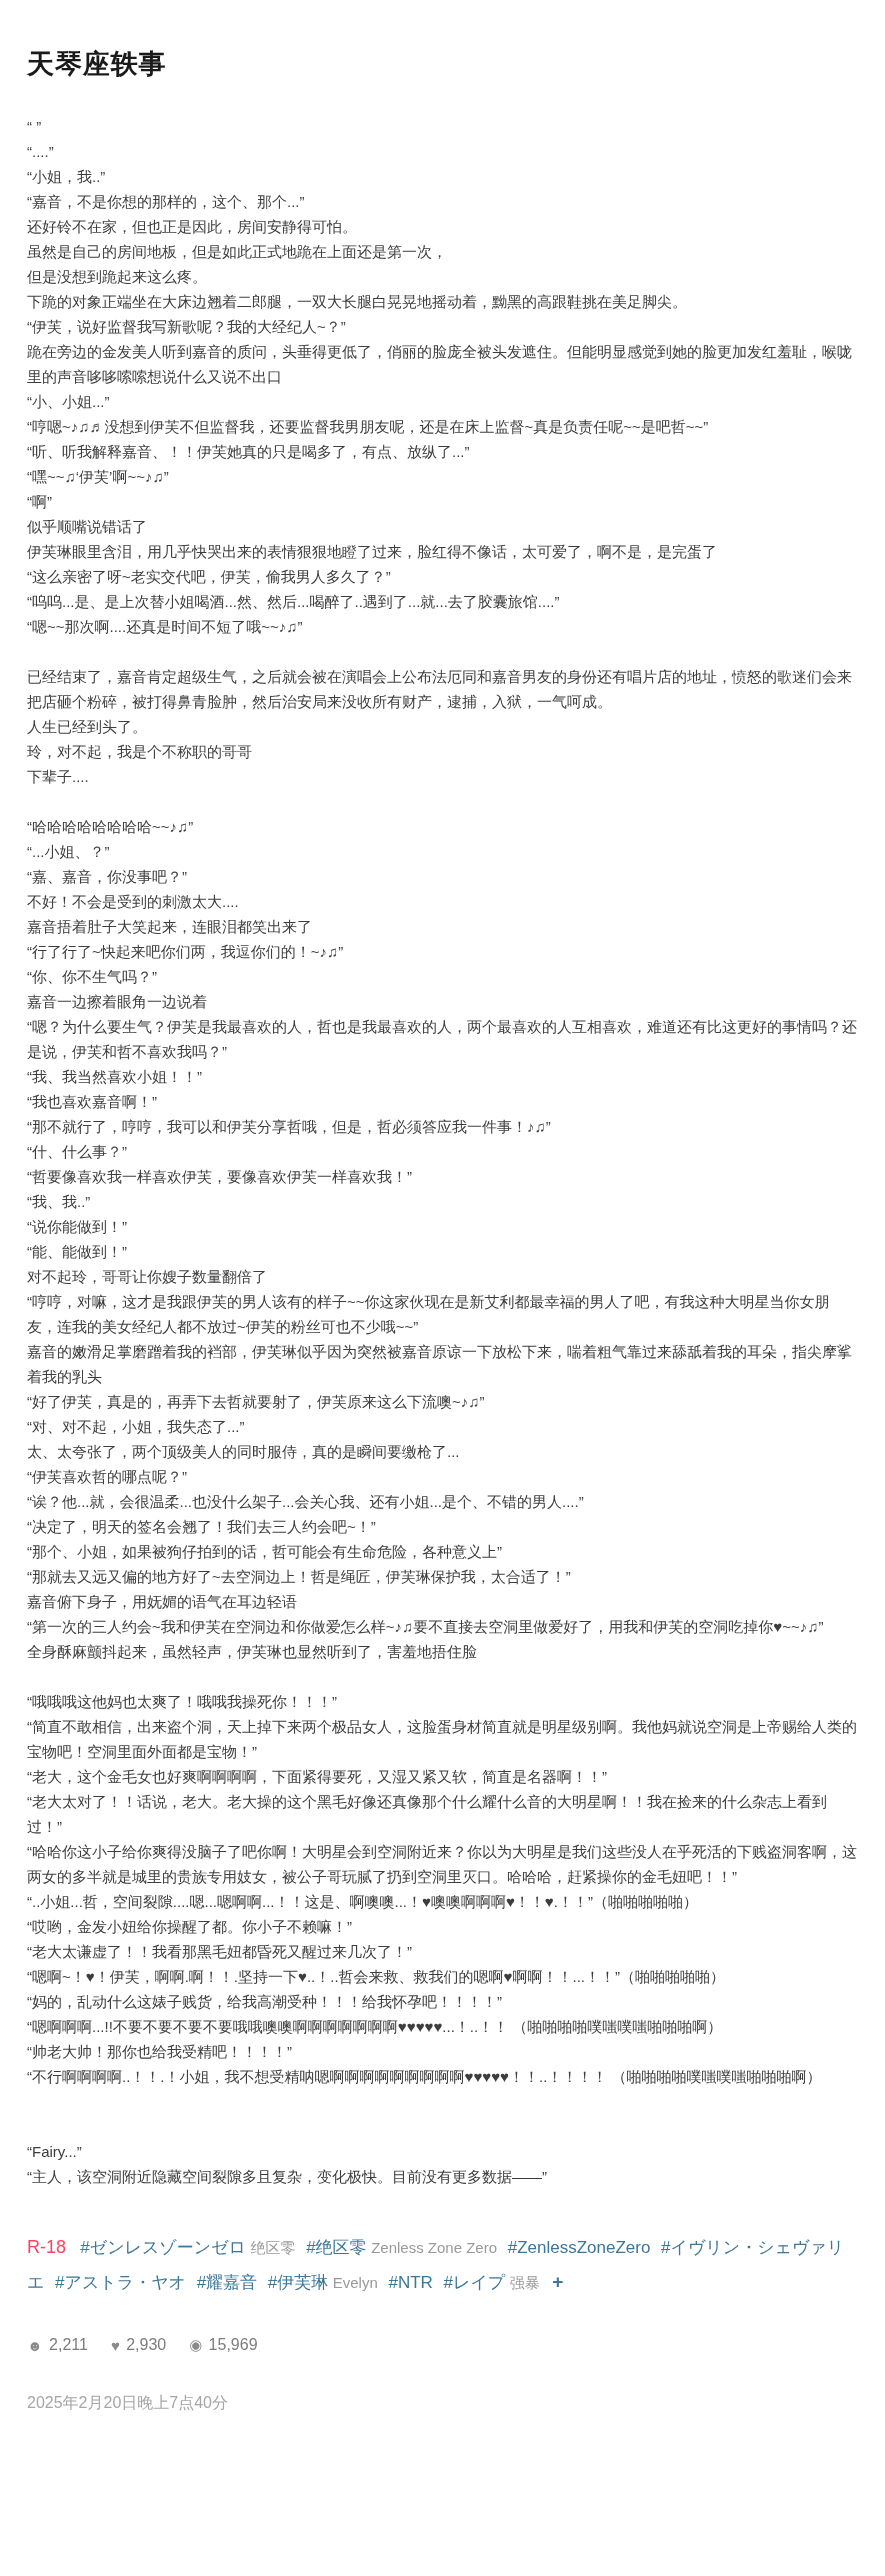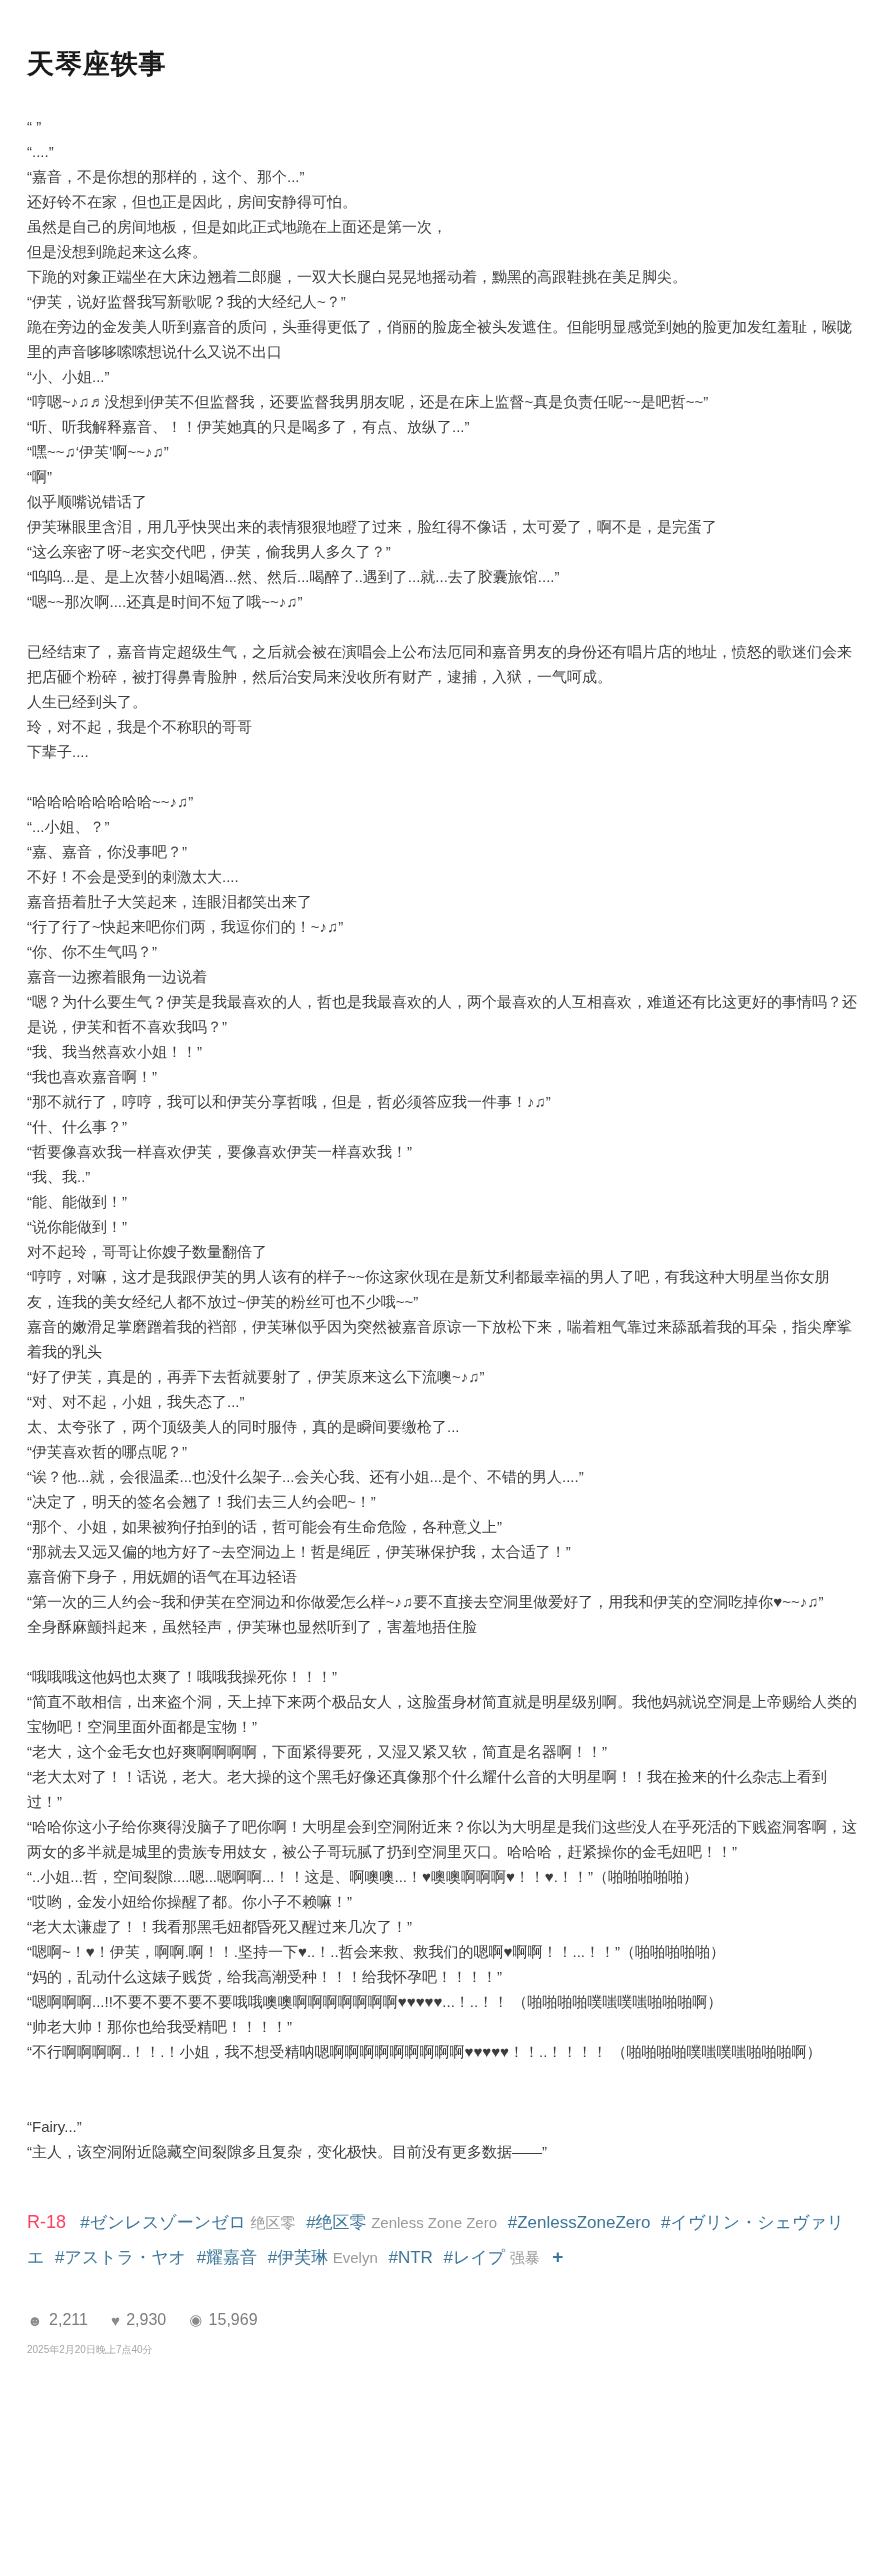--- a/index.html
+++ b/index.html
@@ -9,32 +9,33 @@
   .story p.line{margin:0;padding:0;font-size:15px;line-height:25px;color:#3d3d3d;min-height:25px;word-break:break-all;white-space:pre-wrap;}
   .tags{margin-top:41px;font-size:17px;line-height:34px;word-break:break-all;}
   .r18{color:#ff4060;font-weight:normal;margin-right:14.3px;font-size:18px;cursor:pointer;}
   .tag-item{margin-right:10.7px;white-space:normal;}
   .tag{color:#3d7699;text-decoration:none;cursor:pointer;}
   .trans{color:#9a9a9a;font-size:15px;margin-left:4.5px;text-align:right;}
   .plus{color:#3d7699;font-weight:bold;font-size:19px;cursor:pointer;margin-left:1.8px;}
   .stats{margin-top:36px;display:flex;align-items:center;gap:23px;color:#7d7d7d;font-size:16px;}
   .stat{display:flex;align-items:center;gap:6.3px;}
   .stat .icon{font-size:15px;color:#8a8a8a;}
-  .date{margin-top:14px;color:#a6a6a6;font-size:10px;}
+  .date{margin-top:39px;color:#a6a6a6;font-size:16px;}
 </style>
 </head>
 <body>
 
 <div class="page">
 
   <h1 class="title">天琴座轶事</h1>
 
   <div class="story">
       <p class="line">“ ”</p>
       <p class="line">“....”</p>
+      <p class="line">“小姐，我..”</p>
       <p class="line">“嘉音，不是你想的那样的，这个、那个...”</p>
       <p class="line">还好铃不在家，但也正是因此，房间安静得可怕。</p>
       <p class="line">虽然是自己的房间地板，但是如此正式地跪在上面还是第一次，</p>
       <p class="line">但是没想到跪起来这么疼。</p>
       <p class="line">下跪的对象正端坐在大床边翘着二郎腿，一双大长腿白晃晃地摇动着，黝黑的高跟鞋挑在美足脚尖。</p>
       <p class="line">“伊芙，说好监督我写新歌呢？我的大经纪人~？”</p>
       <p class="line">跪在旁边的金发美人听到嘉音的质问，头垂得更低了，俏丽的脸庞全被头发遮住。但能明显感觉到她的脸更加发红羞耻，喉咙里的声音哆哆嗦嗦想说什么又说不出口</p>
       <p class="line">“小、小姐...”</p>
       <p class="line">“哼嗯~♪♫♬没想到伊芙不但监督我，还要监督我男朋友呢，还是在床上监督~真是负责任呢~~是吧哲~~”</p>
       <p class="line">“听、听我解释嘉音、！！伊芙她真的只是喝多了，有点、放纵了...”</p>
@@ -59,22 +60,22 @@
       <p class="line">“行了行了~快起来吧你们两，我逗你们的！~♪♫”</p>
       <p class="line">“你、你不生气吗？”</p>
       <p class="line">嘉音一边擦着眼角一边说着</p>
       <p class="line">“嗯？为什么要生气？伊芙是我最喜欢的人，哲也是我最喜欢的人，两个最喜欢的人互相喜欢，难道还有比这更好的事情吗？还是说，伊芙和哲不喜欢我吗？”</p>
       <p class="line">“我、我当然喜欢小姐！！”</p>
       <p class="line">“我也喜欢嘉音啊！”</p>
       <p class="line">“那不就行了，哼哼，我可以和伊芙分享哲哦，但是，哲必须答应我一件事！♪♫”</p>
       <p class="line">“什、什么事？”</p>
       <p class="line">“哲要像喜欢我一样喜欢伊芙，要像喜欢伊芙一样喜欢我！”</p>
       <p class="line">“我、我..”</p>
+      <p class="line">“说你能做到！”</p>
       <p class="line">“能、能做到！”</p>
-      <p class="line">“说你能做到！”</p>
       <p class="line">对不起玲，哥哥让你嫂子数量翻倍了</p>
       <p class="line">“哼哼，对嘛，这才是我跟伊芙的男人该有的样子~~你这家伙现在是新艾利都最幸福的男人了吧，有我这种大明星当你女朋友，连我的美女经纪人都不放过~伊芙的粉丝可也不少哦~~”</p>
       <p class="line">嘉音的嫩滑足掌磨蹭着我的裆部，伊芙琳似乎因为突然被嘉音原谅一下放松下来，喘着粗气靠过来舔舐着我的耳朵，指尖摩挲着我的乳头</p>
       <p class="line">“好了伊芙，真是的，再弄下去哲就要射了，伊芙原来这么下流噢~♪♫”</p>
       <p class="line">“对、对不起，小姐，我失态了...”</p>
       <p class="line">太、太夸张了，两个顶级美人的同时服侍，真的是瞬间要缴枪了...</p>
       <p class="line">“伊芙喜欢哲的哪点呢？”</p>
       <p class="line">“诶？他...就，会很温柔...也没什么架子...会关心我、还有小姐...是个、不错的男人....”</p>
       <p class="line">“决定了，明天的签名会翘了！我们去三人约会吧~！”</p>
       <p class="line">“那个、小姐，如果被狗仔拍到的话，哲可能会有生命危险，各种意义上”</p>

